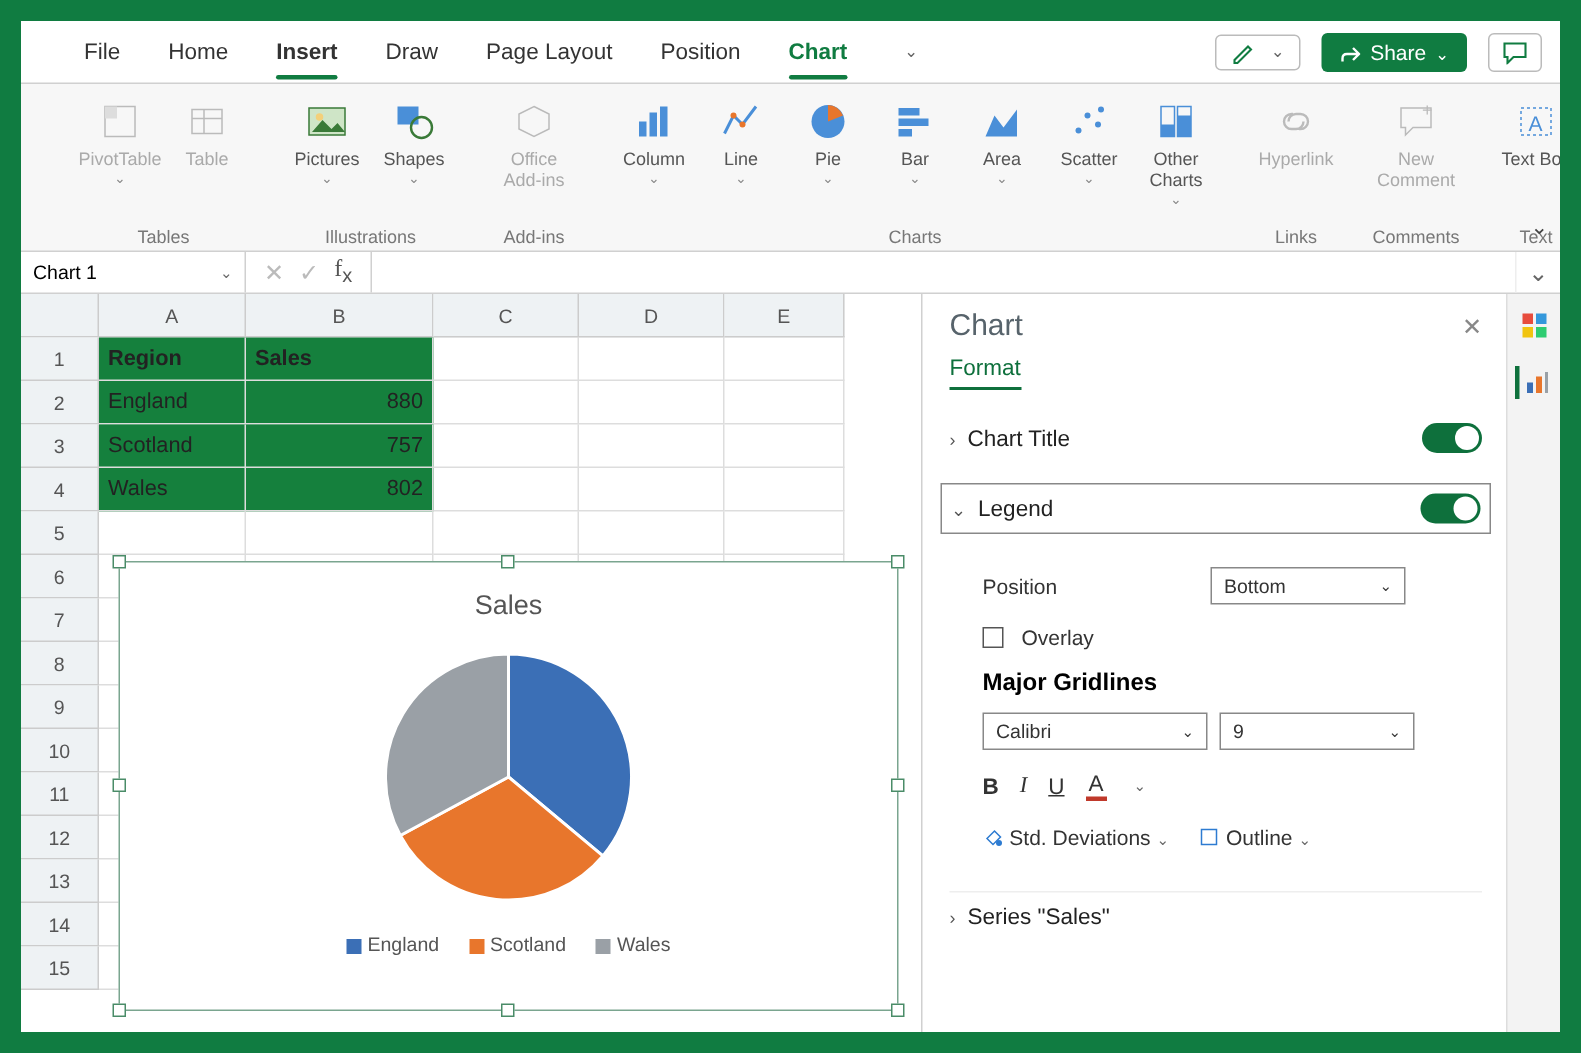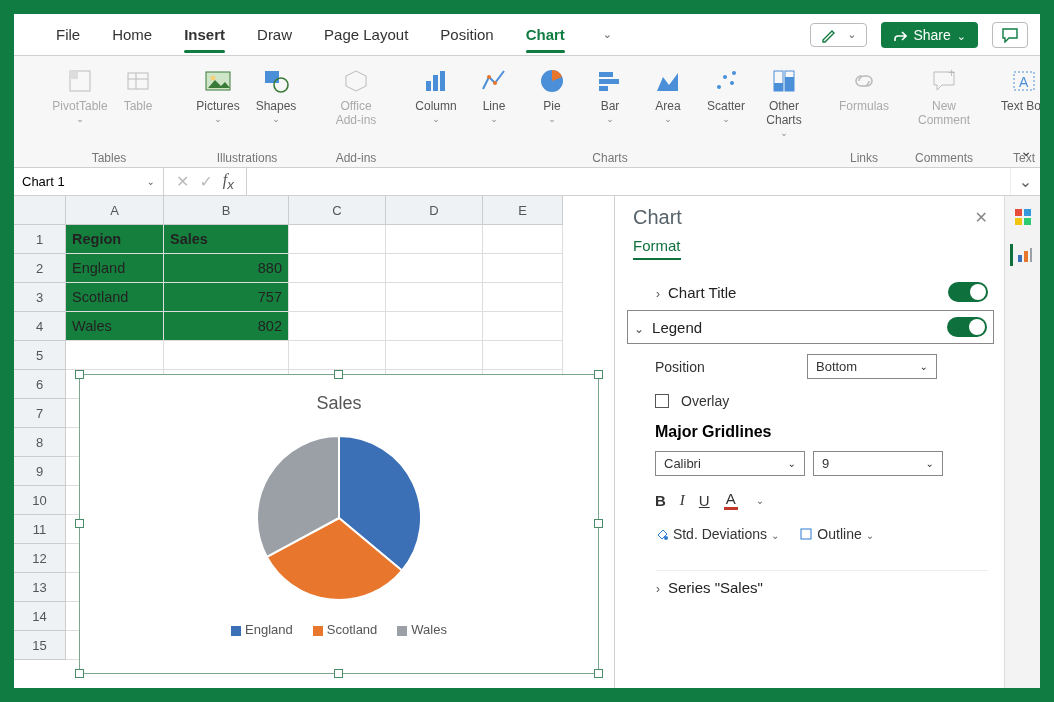--- a/index.html
+++ b/index.html
@@ -33,21 +33,21 @@
   .btn-big .lbl { font-size:12px; text-align:center; line-height:1.15; }
   .btn-big .drop { font-size:9px; color:#888; margin-top:-2px;}
   .group-label { font-size:12px; color:#777; position:absolute; bottom:2px; left:0; right:0; text-align:center; }
   .ribbon-chev { position:absolute; right:8px; bottom:8px; font-size:14px; color:#444; cursor:pointer;}
 
   
   .formula-bar { height:28px; display:flex; align-items:stretch; border-bottom:1px solid #d0d0d0; }
   .name-box { width:150px; border-right:1px solid #d0d0d0; display:flex; align-items:center; padding:0 8px; font-size:13px; justify-content:space-between; cursor:pointer;}
   .fb-icons { display:flex; align-items:center; gap:10px; padding:0 12px; border-right:1px solid #d0d0d0; color:#bbb; }
   .fb-icons span { cursor:pointer; }
-  .fb-fx { font-style:italic; font-family:Georgia,serif; color:#555; }
+  .fb-fx { font-family:Georgia,serif; color:#555; }
   .formula-input { flex:1; padding:0 8px; display:flex; align-items:center; font-size:13px; color:#333; }
   .fb-expand { width:30px; display:flex; align-items:center; justify-content:center; color:#666; cursor:pointer; border-left:1px solid #eee;}
 
   
   .main { flex:1; display:flex; overflow:hidden; }
   .sheet-wrap { flex:1; position:relative; overflow:hidden; }
   .grid { display:grid; grid-template-columns: 52px 98px 125px 97px 97px 80px; grid-auto-rows:29px; }
   .hdr { background:#eef2f4; border-right:1px solid #ccc; border-bottom:1px solid #ccc; display:flex; align-items:center; justify-content:center; font-size:13px; color:#555; }
   .corner { background:#eef2f4; border-right:1px solid #ccc; border-bottom:1px solid #ccc; }
   .rowhdr { background:#eef2f4; border-right:1px solid #ccc; border-bottom:1px solid #ccc; display:flex; align-items:center; justify-content:center; font-size:13px; color:#555; }
@@ -65,22 +65,22 @@
   .chart-title { text-align:center; font-size:18px; color:#555; margin-top:18px; }
   .pie-wrap { display:flex; justify-content:center; margin-top:14px; }
   .legend { display:flex; justify-content:center; gap:20px; margin-top:14px; font-size:13px; color:#555; }
   .legend .sw { display:inline-block; width:10px; height:10px; margin-right:4px; vertical-align:middle; }
 
   
   .side-pane { width:390px; border-left:1px solid #d0d0d0; background:#fff; display:flex; flex-direction:column; padding:10px 16px 10px 18px; position:relative;}
   .pane-title { font-size:20px; color:#57636b; margin-bottom:8px; display:flex; justify-content:space-between; align-items:center;}
   .pane-close { color:#888; cursor:pointer; font-size:16px;}
   .format-tab { font-size:15px; color:#0e703c; border-bottom:2px solid #0e703c; display:inline-block; padding-bottom:4px; margin-bottom:14px;}
-  .sec-row { display:flex; align-items:center; justify-content:space-between; padding:8px 0; font-size:15px; color:#222; cursor:pointer;margin-left:23px;}
-  .sec-row.selected { border:1px solid #888; padding:6px 6px; margin:0 -6px; }
+  .sec-row { display:flex; align-items:center; justify-content:space-between; padding:8px 0; font-size:15px; color:#222; cursor:pointer;}
+  .sec-row.selected { border:1px solid #888; padding:6px 6px; margin:12px -6px; }
   .chev2 { font-size:12px; color:#555; margin-right:8px;}
   .toggle { width:40px; height:20px; border-radius:10px; background:#0e703c; position:relative; }
   .toggle::after { content:""; position:absolute; right:2px; top:2px; width:16px; height:16px; background:#fff; border-radius:50%; }
   .sub-block { padding:10px 0 10px 22px; }
   .sub-row { display:flex; align-items:center; gap:12px; margin-bottom:14px; font-size:14px; color:#333;}
   .dd { border:1px solid #888; padding:4px 8px; font-size:13px; min-width:120px; display:flex; justify-content:space-between; align-items:center; cursor:pointer; background:#fff;gap:40px;}
   .cb { width:14px; height:14px; border:1px solid #555; display:inline-block; }
   .fmt-icons { display:flex; gap:14px; align-items:center; font-size:15px; color:#333; padding-left:0; margin-bottom:16px;}
   .fmt-icons .bold{font-weight:700}
   .fmt-icons .ital{font-style:italic; font-family:Georgia,serif;}
@@ -311,21 +311,21 @@
     <div class="group-sep"></div>
 
     <div class="group">
       <div class="group-row">
         <div class="btn-big disabled">
           <div class="icon">
               <svg width="28" height="28">
                 <path d="M9 14 a5 5 0 0 1 5 -5 h3 a5 5 0 0 1 0 10 h-1 M19 14 a5 5 0 0 1 -5 5 h-3 a5 5 0 0 1 0 -10 h1" fill="none" stroke="#bbb" stroke-width="1.6"></path>
               </svg>
             </div>
-          <div class="lbl">Formulas</div>
+          <div class="lbl">Hyperlink</div>
         </div>
       </div>
       <div class="group-label">Links</div>
     </div>
     <div class="group-sep"></div>
 
     <div class="group">
       <div class="group-row">
         <div class="btn-big disabled">
           <div class="icon">

